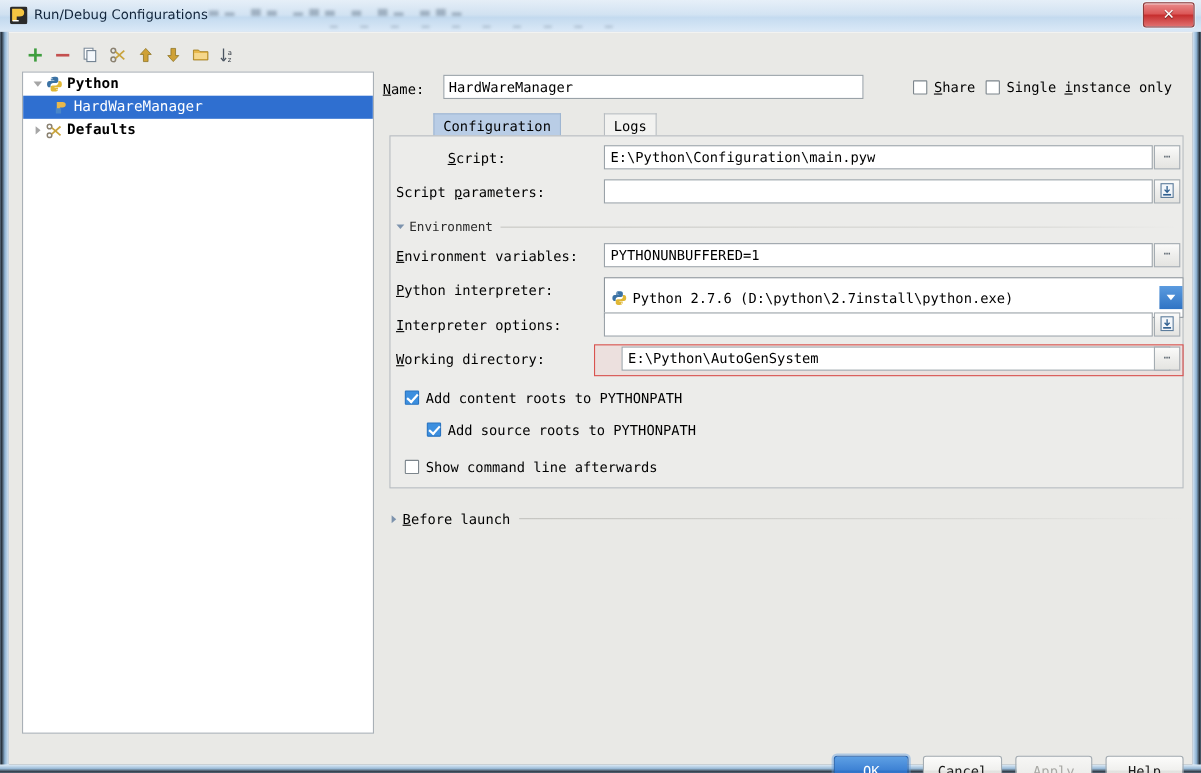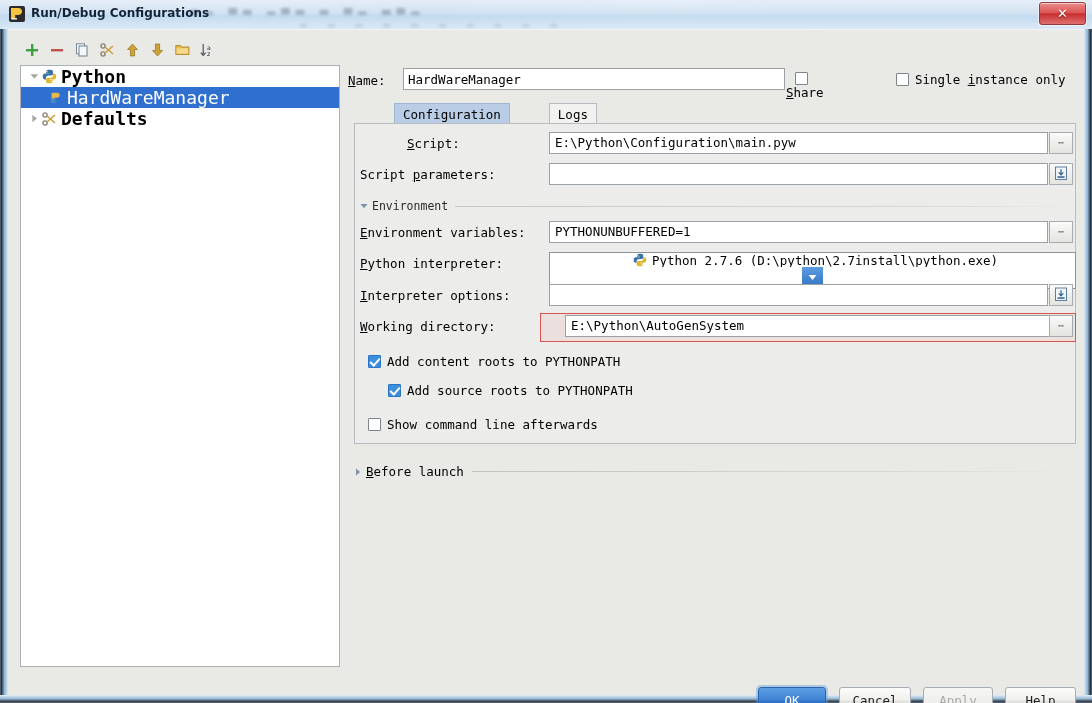--- a/index.html
+++ b/index.html
@@ -53,21 +53,20 @@
     left: 9px; top: 6px;
     width: 16px; height: 16px;
   }
   #title-text {
     position: absolute;
     left: 31px; top: 6px;
     font-family: "DejaVu Sans", "Liberation Sans", sans-serif;
     font-size: 12px;
     color: #11243a;
     white-space: nowrap;
-    font-weight: bold;
   }
 
   #close-button {
     position: absolute;
     right: 6px; top: 2px;
     width: 45px; height: 21px;
     border: 1px solid #8c3a3a;
     border-radius: 3px;
     background:
       linear-gradient(180deg,#e98c8c 0%, #dc5858 45%, #c72f2f 52%, #e07070 100%);
@@ -134,21 +133,21 @@
   }
   .tree-row {
     position: relative;
     height: 21px;
     display: flex;
     align-items: center;
     padding-left: 6px;
     white-space: nowrap;
     cursor: default;
     font-family: "DejaVu Sans Mono", "Liberation Mono", monospace;
-    font-size: 18px;
+    font-size: 13px;
     font-weight: bold;
   }
   .tree-row.selected { background: #2f6fd0; color: #ffffff; }
   .tree-row .twisty {
     width: 14px; height: 14px;
     display: inline-flex; align-items: center; justify-content: center;
     flex: 0 0 14px;
   }
   .tree-row .twisty svg { display: block; }
   .tree-row .t-icon {
@@ -205,21 +204,21 @@
   }
   .chk.checked::after {
     content: "";
     position: absolute;
     left: 3px; top: 0px;
     width: 4px; height: 8px;
     border: solid #fff;
     border-width: 0 2px 2px 0;
     transform: rotate(42deg);
   }
-  #share-chk  { left: 778px; top: 42px; flex-direction: column; }
+  #share-chk  { left: 822px; top: 42px; }
   #single-chk { left: 888px; top: 42px; }
 
   
   #tabs {
     position: absolute;
     left: 346px; top: 72px;
     height: 22px;
     display: flex;
     align-items: flex-end;
   }
@@ -310,21 +309,20 @@
   #interp-combo {
     position: absolute;
     left: 541px; top: 222px;
     width: 527px; height: 37px;
     background: #fff;
     border: 1px solid #8d959b;
     box-sizing: border-box;
     display: flex;
     align-items: center;
     cursor: pointer;
-    flex-direction: column;
   }
   #interp-combo .val {
     flex: 1;
     padding-left: 6px;
     display: flex; align-items: center;
     font-size: 12.5px;
     white-space: nowrap;
     overflow: hidden;
   }
   #interp-combo .val .pyico { margin-right: 5px; display: flex; }

